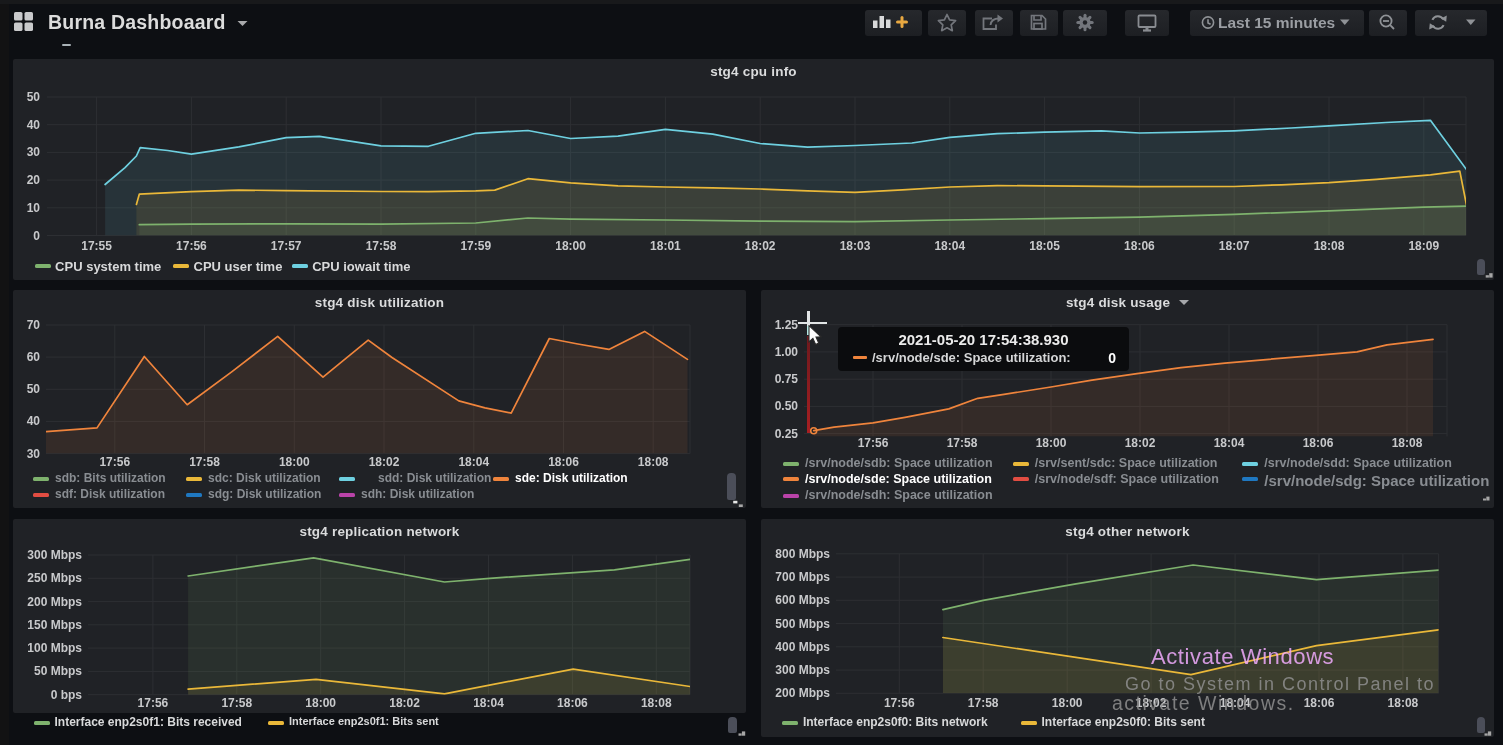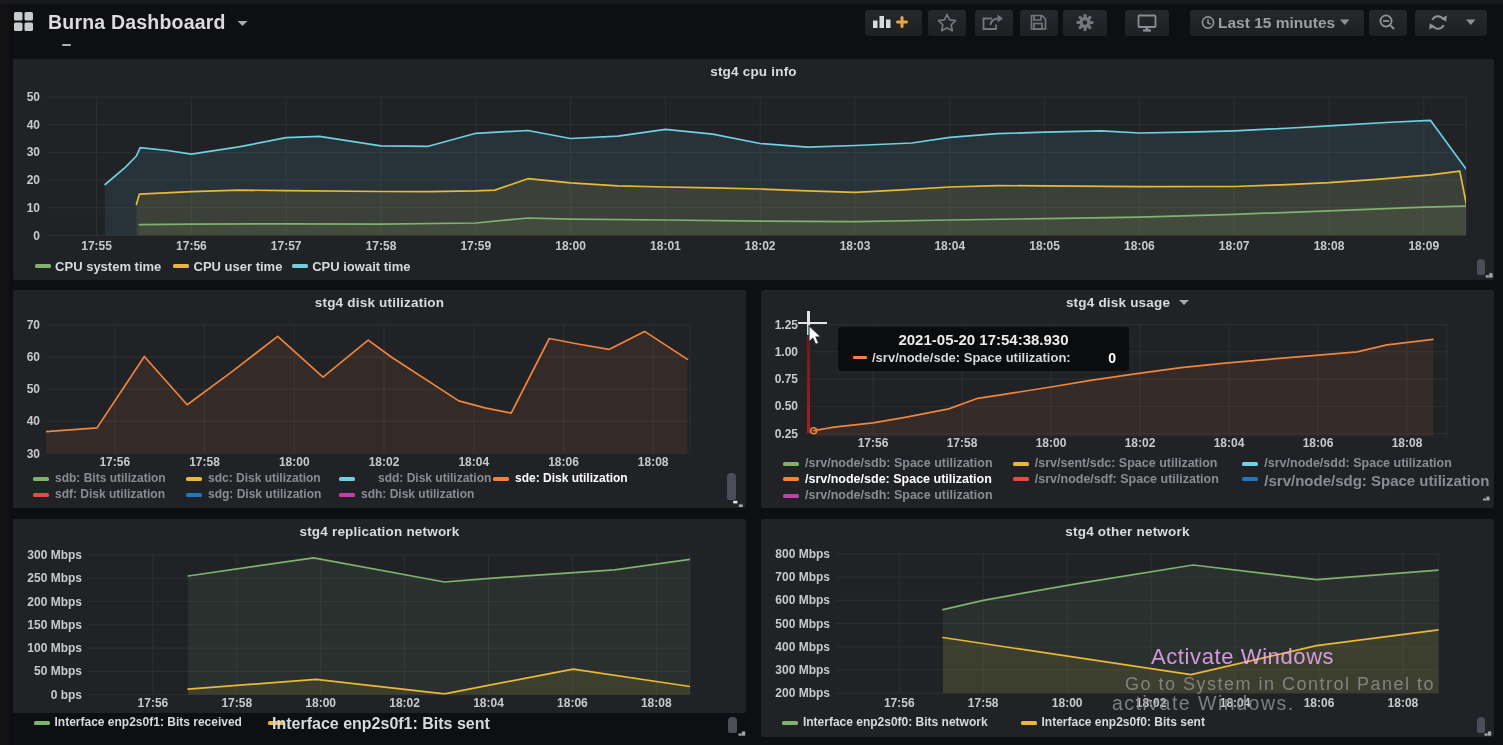--- a/index.html
+++ b/index.html
@@ -310,21 +310,21 @@
       <text x="307.7" y="188.0" text-anchor="middle" font-size="12" font-weight="bold" fill="#c8c9cb">18:00</text>
       <text x="391.6" y="188.0" text-anchor="middle" font-size="12" font-weight="bold" fill="#c8c9cb">18:02</text>
       <text x="475.5" y="188.0" text-anchor="middle" font-size="12" font-weight="bold" fill="#c8c9cb">18:04</text>
       <text x="559.4" y="188.0" text-anchor="middle" font-size="12" font-weight="bold" fill="#c8c9cb">18:06</text>
       <text x="643.3" y="188.0" text-anchor="middle" font-size="12" font-weight="bold" fill="#c8c9cb">18:08</text>
     </svg>
   </div>
 <span class="li" style="left:34px;top:720.9px;background:#7eb26d"></span>
 <span class="lt" style="left:54.5px;top:715.4px;font-size:12px;">Interface enp2s0f1: Bits received</span>
 <span class="li" style="left:268.4px;top:720.9px;background:#eab839"></span>
-<span class="lt" style="left:272px;top:715.4px;font-size:16px;">Interface enp2s0f1: Bits sent</span>
+<span class="lt" style="left:289px;top:715.4px;font-size:11px;">Interface enp2s0f1: Bits sent</span>
 <div class="panel" style="left:761px;top:519px;width:733px;height:218px;">
 <div class="ptitle">stg4 other network</div>
 <svg width="733" height="218" style="position:absolute;left:0;top:0" font-family="Liberation Sans">
 <defs>
         <clipPath id="clip5">
           <rect x="75.0" y="34.8" width="602.6" height="139.5"></rect>
         </clipPath>
       </defs>
 <line x1="75.0" y1="174.3" x2="677.6" y2="174.3" stroke="#2d2f33" stroke-width="1"></line>
       <line x1="75.0" y1="151.1" x2="677.6" y2="151.1" stroke="#2d2f33" stroke-width="1"></line>

